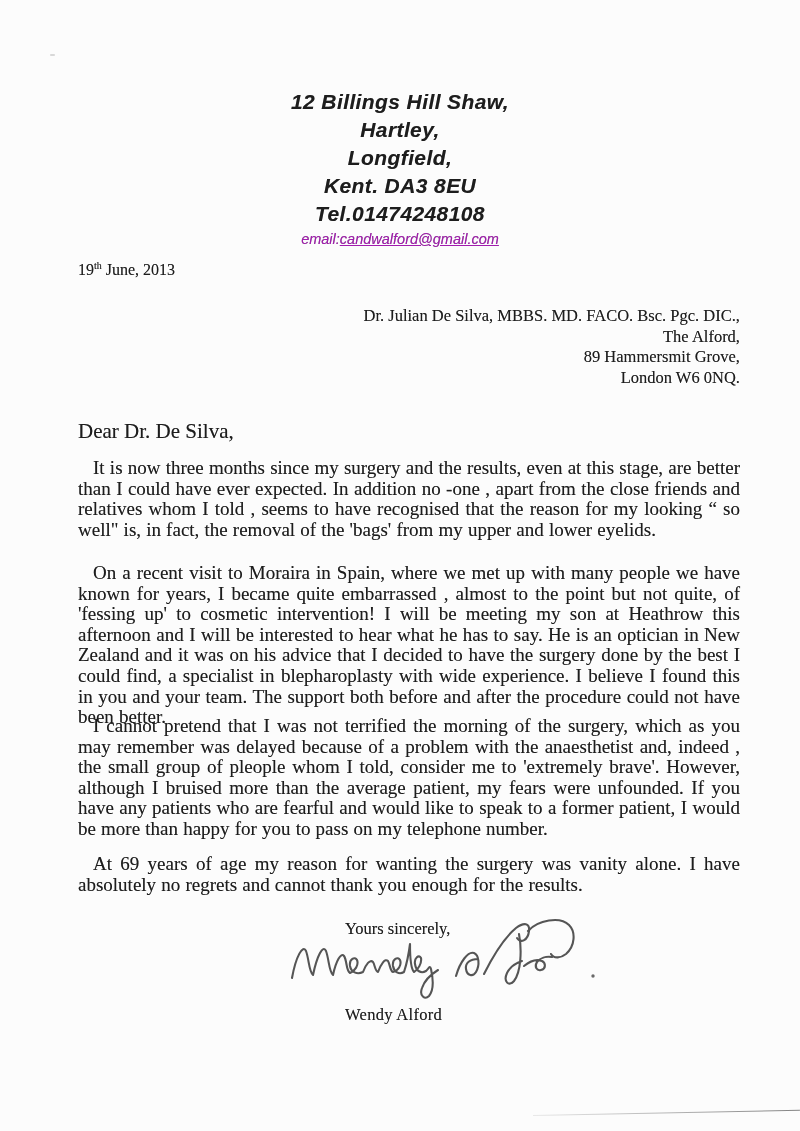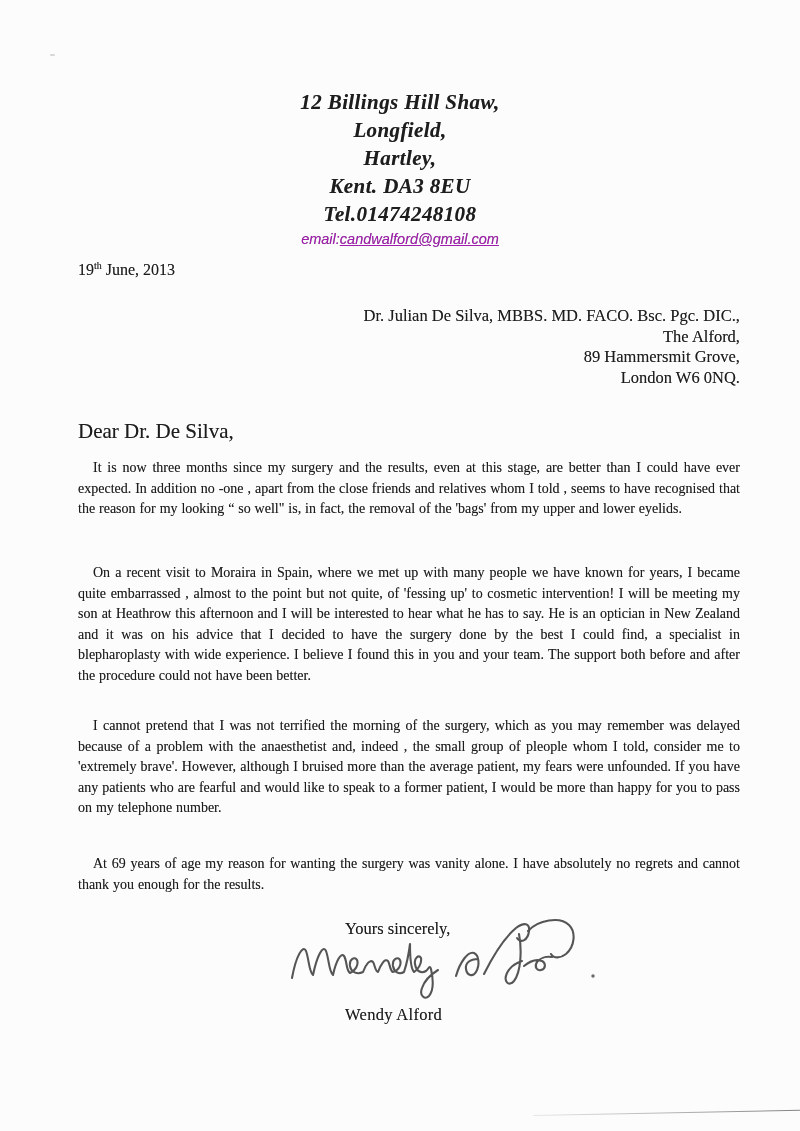--- a/index.html
+++ b/index.html
@@ -12,37 +12,37 @@
     color:#1d1d1d;
     font-family:"Liberation Serif", serif;
     text-shadow:0 0 .4px rgba(20,20,20,.45);
   }
   
   .sender{
     position:absolute;top:88px;left:0;width:800px;
     text-align:center;
   }
   .sender .addr-line{
-    font-family:Liberation Serif, serif;
+    font-family:Liberation Sans, sans-serif;
     font-style:italic;font-weight:bold;
     font-size:21px;line-height:28px;letter-spacing:.4px;
   }
   .sender .email-line{
     font-family:"Liberation Sans", sans-serif;
     font-style:italic;font-size:14.5px;line-height:23px;color:#a21caf;
   }
   .sender .email-line .addr{ text-decoration:underline; }
   
   .abs{position:absolute;left:78px;width:662px;}
   .date-line{top:259px;font-size:16px;line-height:21px;}
   .date-line sup{font-size:10px;vertical-align:super;line-height:0;}
   .recipient{top:306px;font-size:16.5px;line-height:20.6px;text-align:right;}
   .salutation{top:421px;font-size:21px;line-height:21px;}
   .para{
-    font-size:14px;line-height:20.6px;
+    font-size:19px;line-height:20.6px;
     text-align:justify;text-indent:15px;
     word-spacing:.4px;
   }
   .p1{top:458px;} .p2{top:563px;} .p3{top:716px;} .p4{top:854px;}
   .closing{position:absolute;left:345px;top:919px;font-size:16.5px;}
   .typed-name{position:absolute;left:345px;top:1005px;font-size:16.5px;letter-spacing:.3px;}
   .signature-wrap{position:absolute;left:278px;top:912px;width:330px;height:98px;}
   .signature-wrap svg{display:block;width:330px;height:98px;}
   
   .artifact-dash{
@@ -59,22 +59,22 @@
 <body>
 
 <div class="page">
 
   <div class="artifact-dash"></div>
   <div class="artifact-scanline"></div>
 
   <div class="sender">
     <div>
         <div class="addr-line">12 Billings Hill Shaw,</div>
+        <div class="addr-line">Hartley,</div>
         <div class="addr-line">Longfield,</div>
-        <div class="addr-line">Hartley,</div>
         <div class="addr-line">Kent. DA3 8EU</div>
         <div class="addr-line">Tel.01474248108</div>
       </div>
     <div class="email-line"><span>email:</span><span class="addr">candwalford@gmail.com</span>
     </div>
   </div>
 
   <div class="abs date-line"><span>19</span><sup>th</sup><span> June, 2013</span>
   </div>
 

